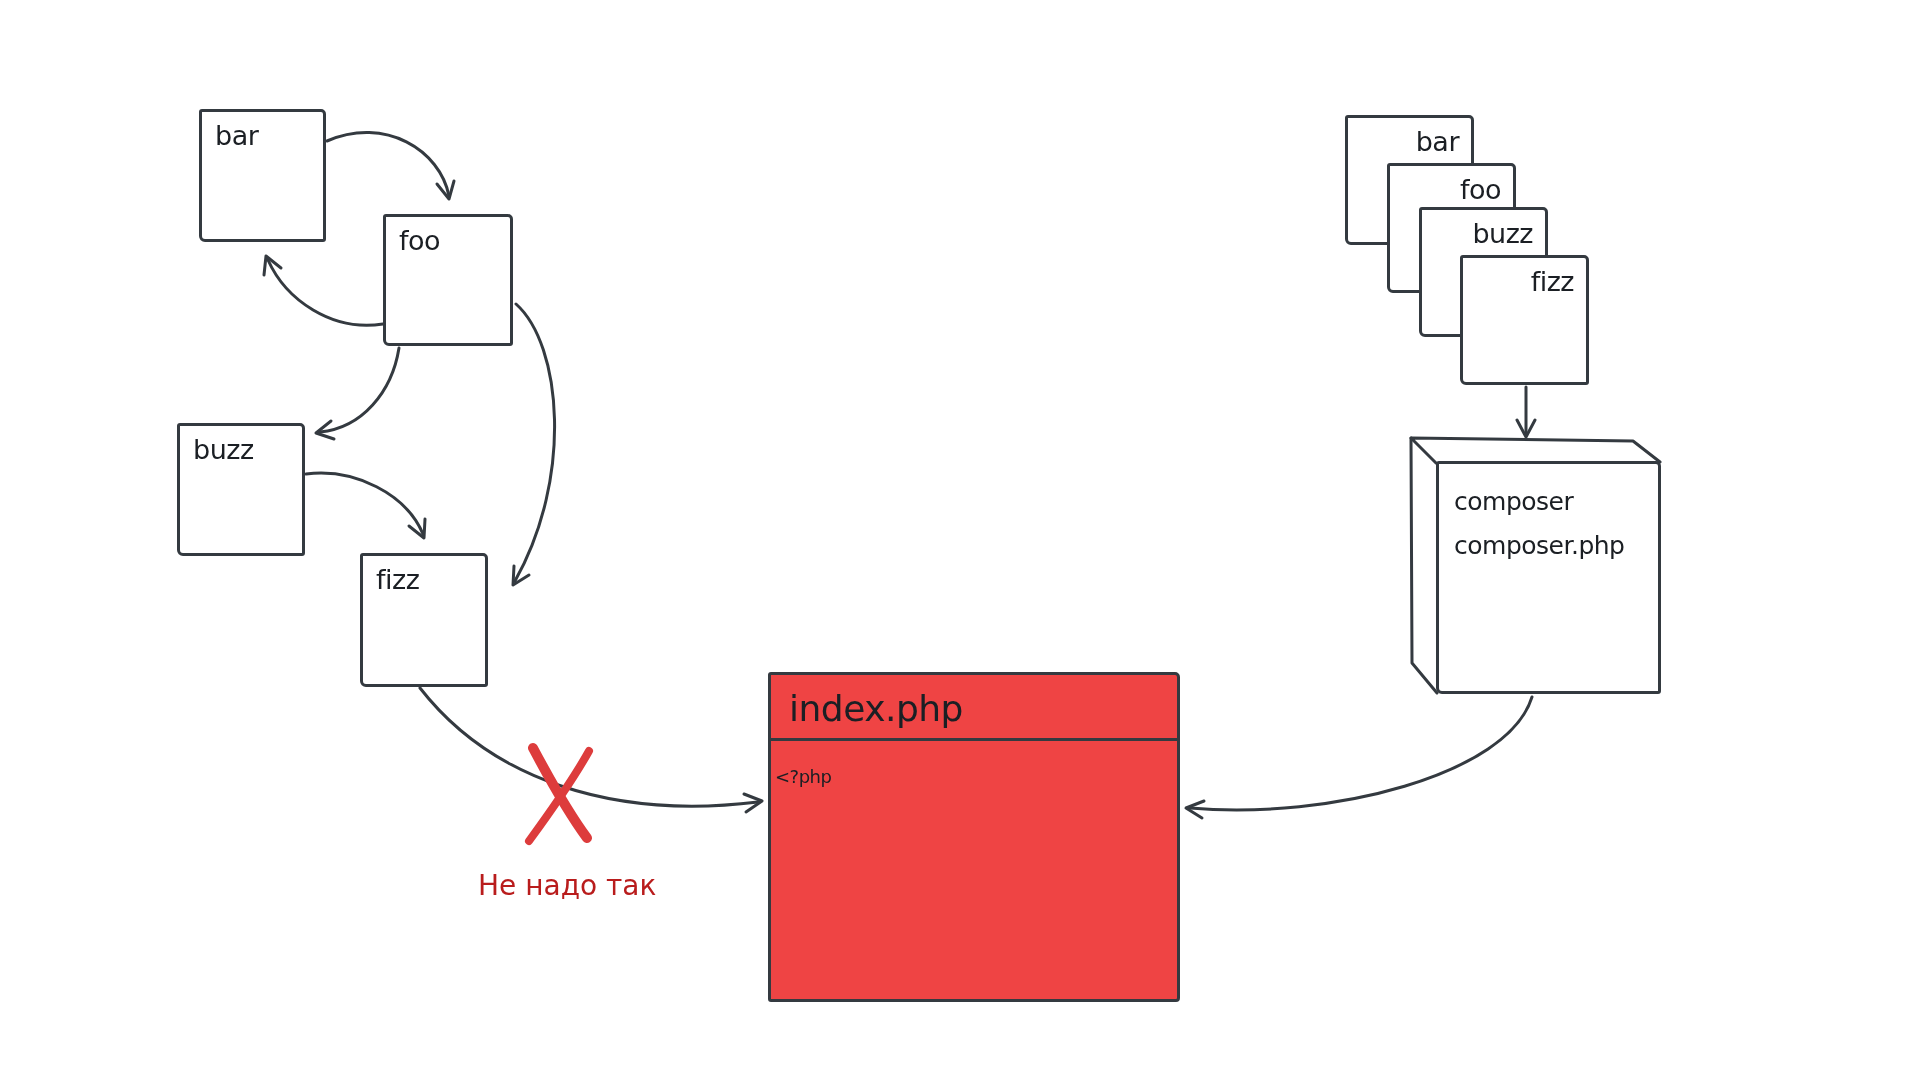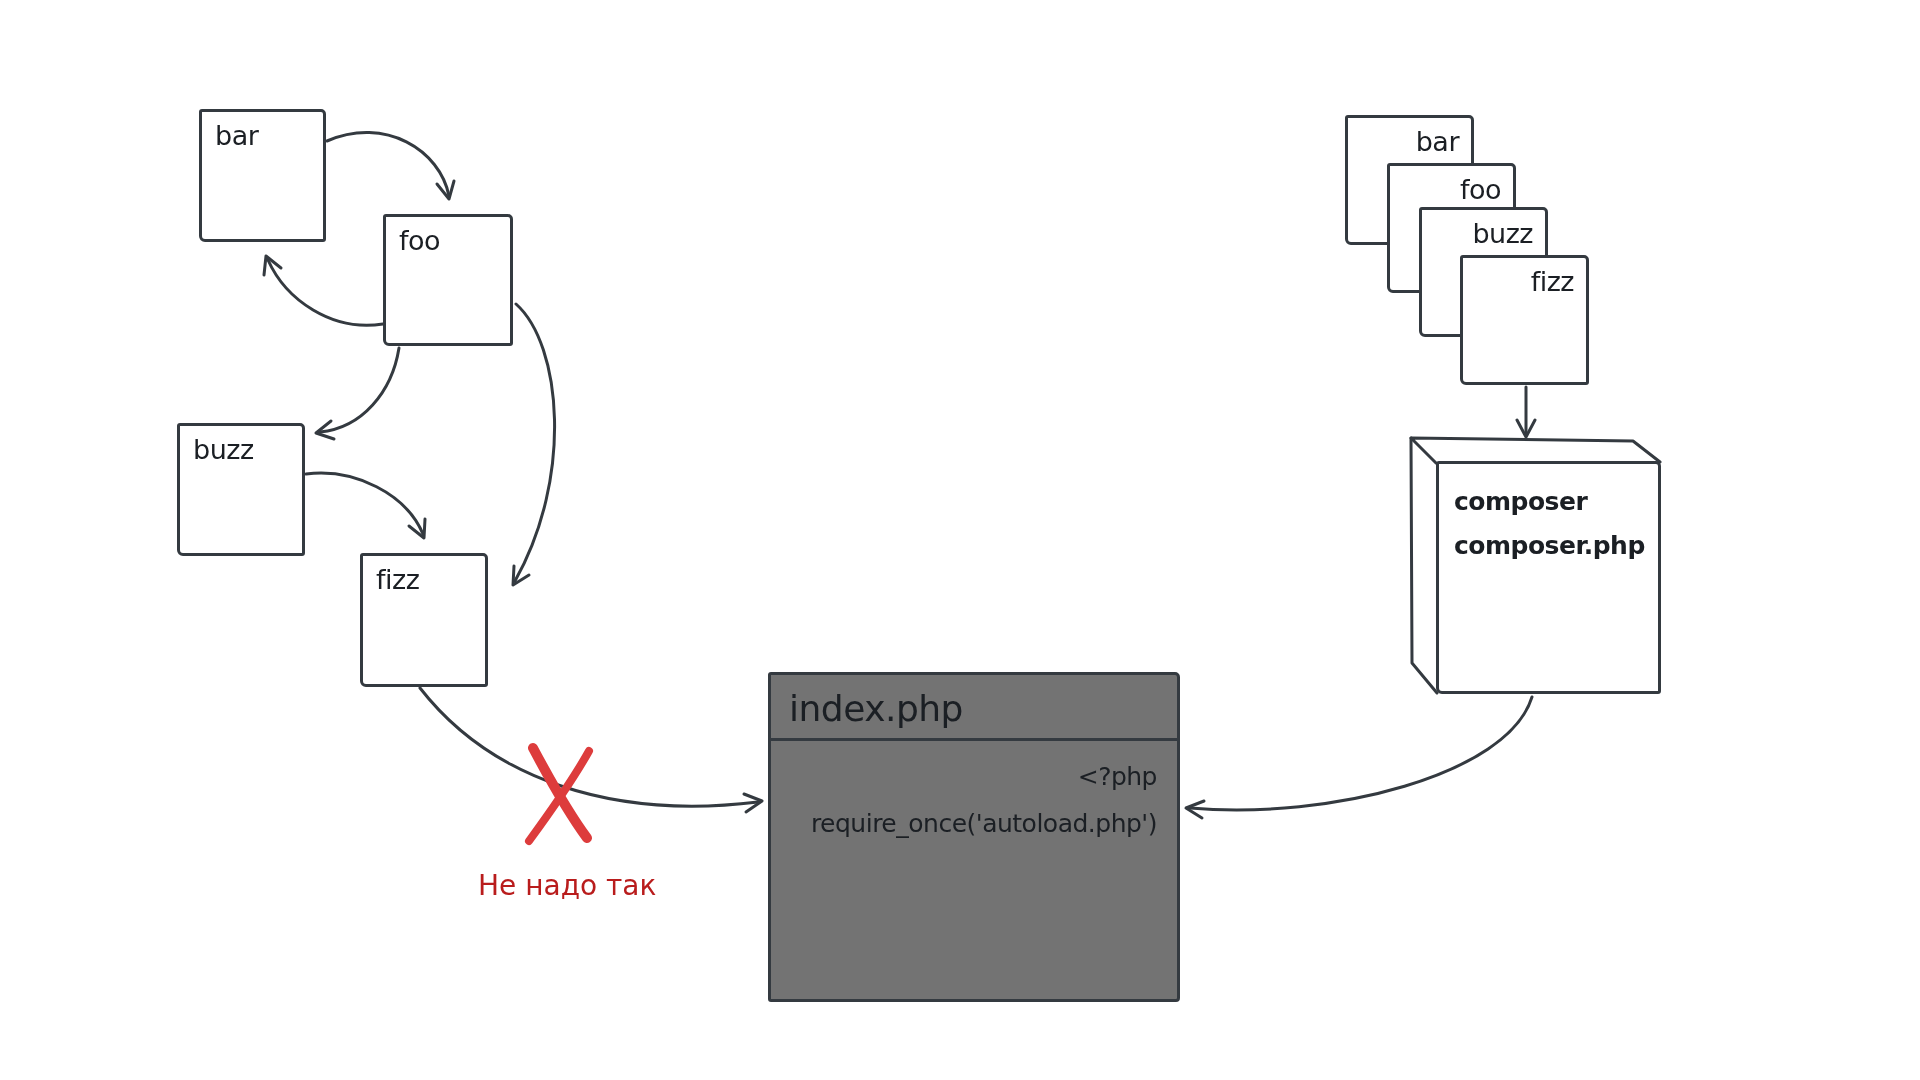--- a/index.html
+++ b/index.html
@@ -36,45 +36,43 @@
   #s-fizz { left: 1460px; top: 255px; width: 129px; height: 130px; z-index: 4; }
 
   
   #composer {
     left: 1436px; top: 461px; width: 225px; height: 233px; z-index: 5;
   }
   #composer .file-lines {
     position: absolute; top: 16px; left: 15px;
     font-size: 25px; line-height: 44px; letter-spacing: -0.5px;
     white-space: nowrap;
-    font-weight: bold;
   }
 
   
   #index-box {
     position: absolute;
     left: 768px; top: 672px; width: 412px; height: 330px;
-    background: #737373;
+    background: #ef4444;
     border: 3px solid #343a40;
     border-radius: 3px 5px 4px 3px;
     z-index: 5;
   }
   #index-title {
     padding: 13px 18px 9px 18px;
     font-size: 36px;
     letter-spacing: -0.5px;
     border-bottom: 3px solid #343a40;
   }
   #index-code {
-    padding: 12px 20px;
-    font-size: 25px;
+    padding: 12px 4px;
+    font-size: 18px;
     line-height: 47px;
     letter-spacing: -0.5px;
     white-space: nowrap;
-    text-align: right;
   }
 
   #warning-label {
     position: absolute;
     left: 478px; top: 869px;
     font-size: 28px;
     color: #b91c1c;
     white-space: nowrap;
     z-index: 6;
   }
@@ -134,21 +132,20 @@
     <div class="file-lines">
       <div>composer</div>
       <div>composer.php</div>
     </div>
   </div>
 
   <div id="index-box">
     <div id="index-title">index.php</div>
     <div id="index-code">
       <div>&lt;?php</div>
-      <div>require_once('autoload.php')</div>
     </div>
   </div>
 
   <div id="warning-label">Не надо так</div>
 
   <svg class="layer under">
     <path class="stroke" d="M 1436,463 L 1411,438 L 1633,441 L 1660,462"></path>
     <path class="stroke" d="M 1411,438 L 1412,663 L 1437,693"></path>
   </svg>
 

